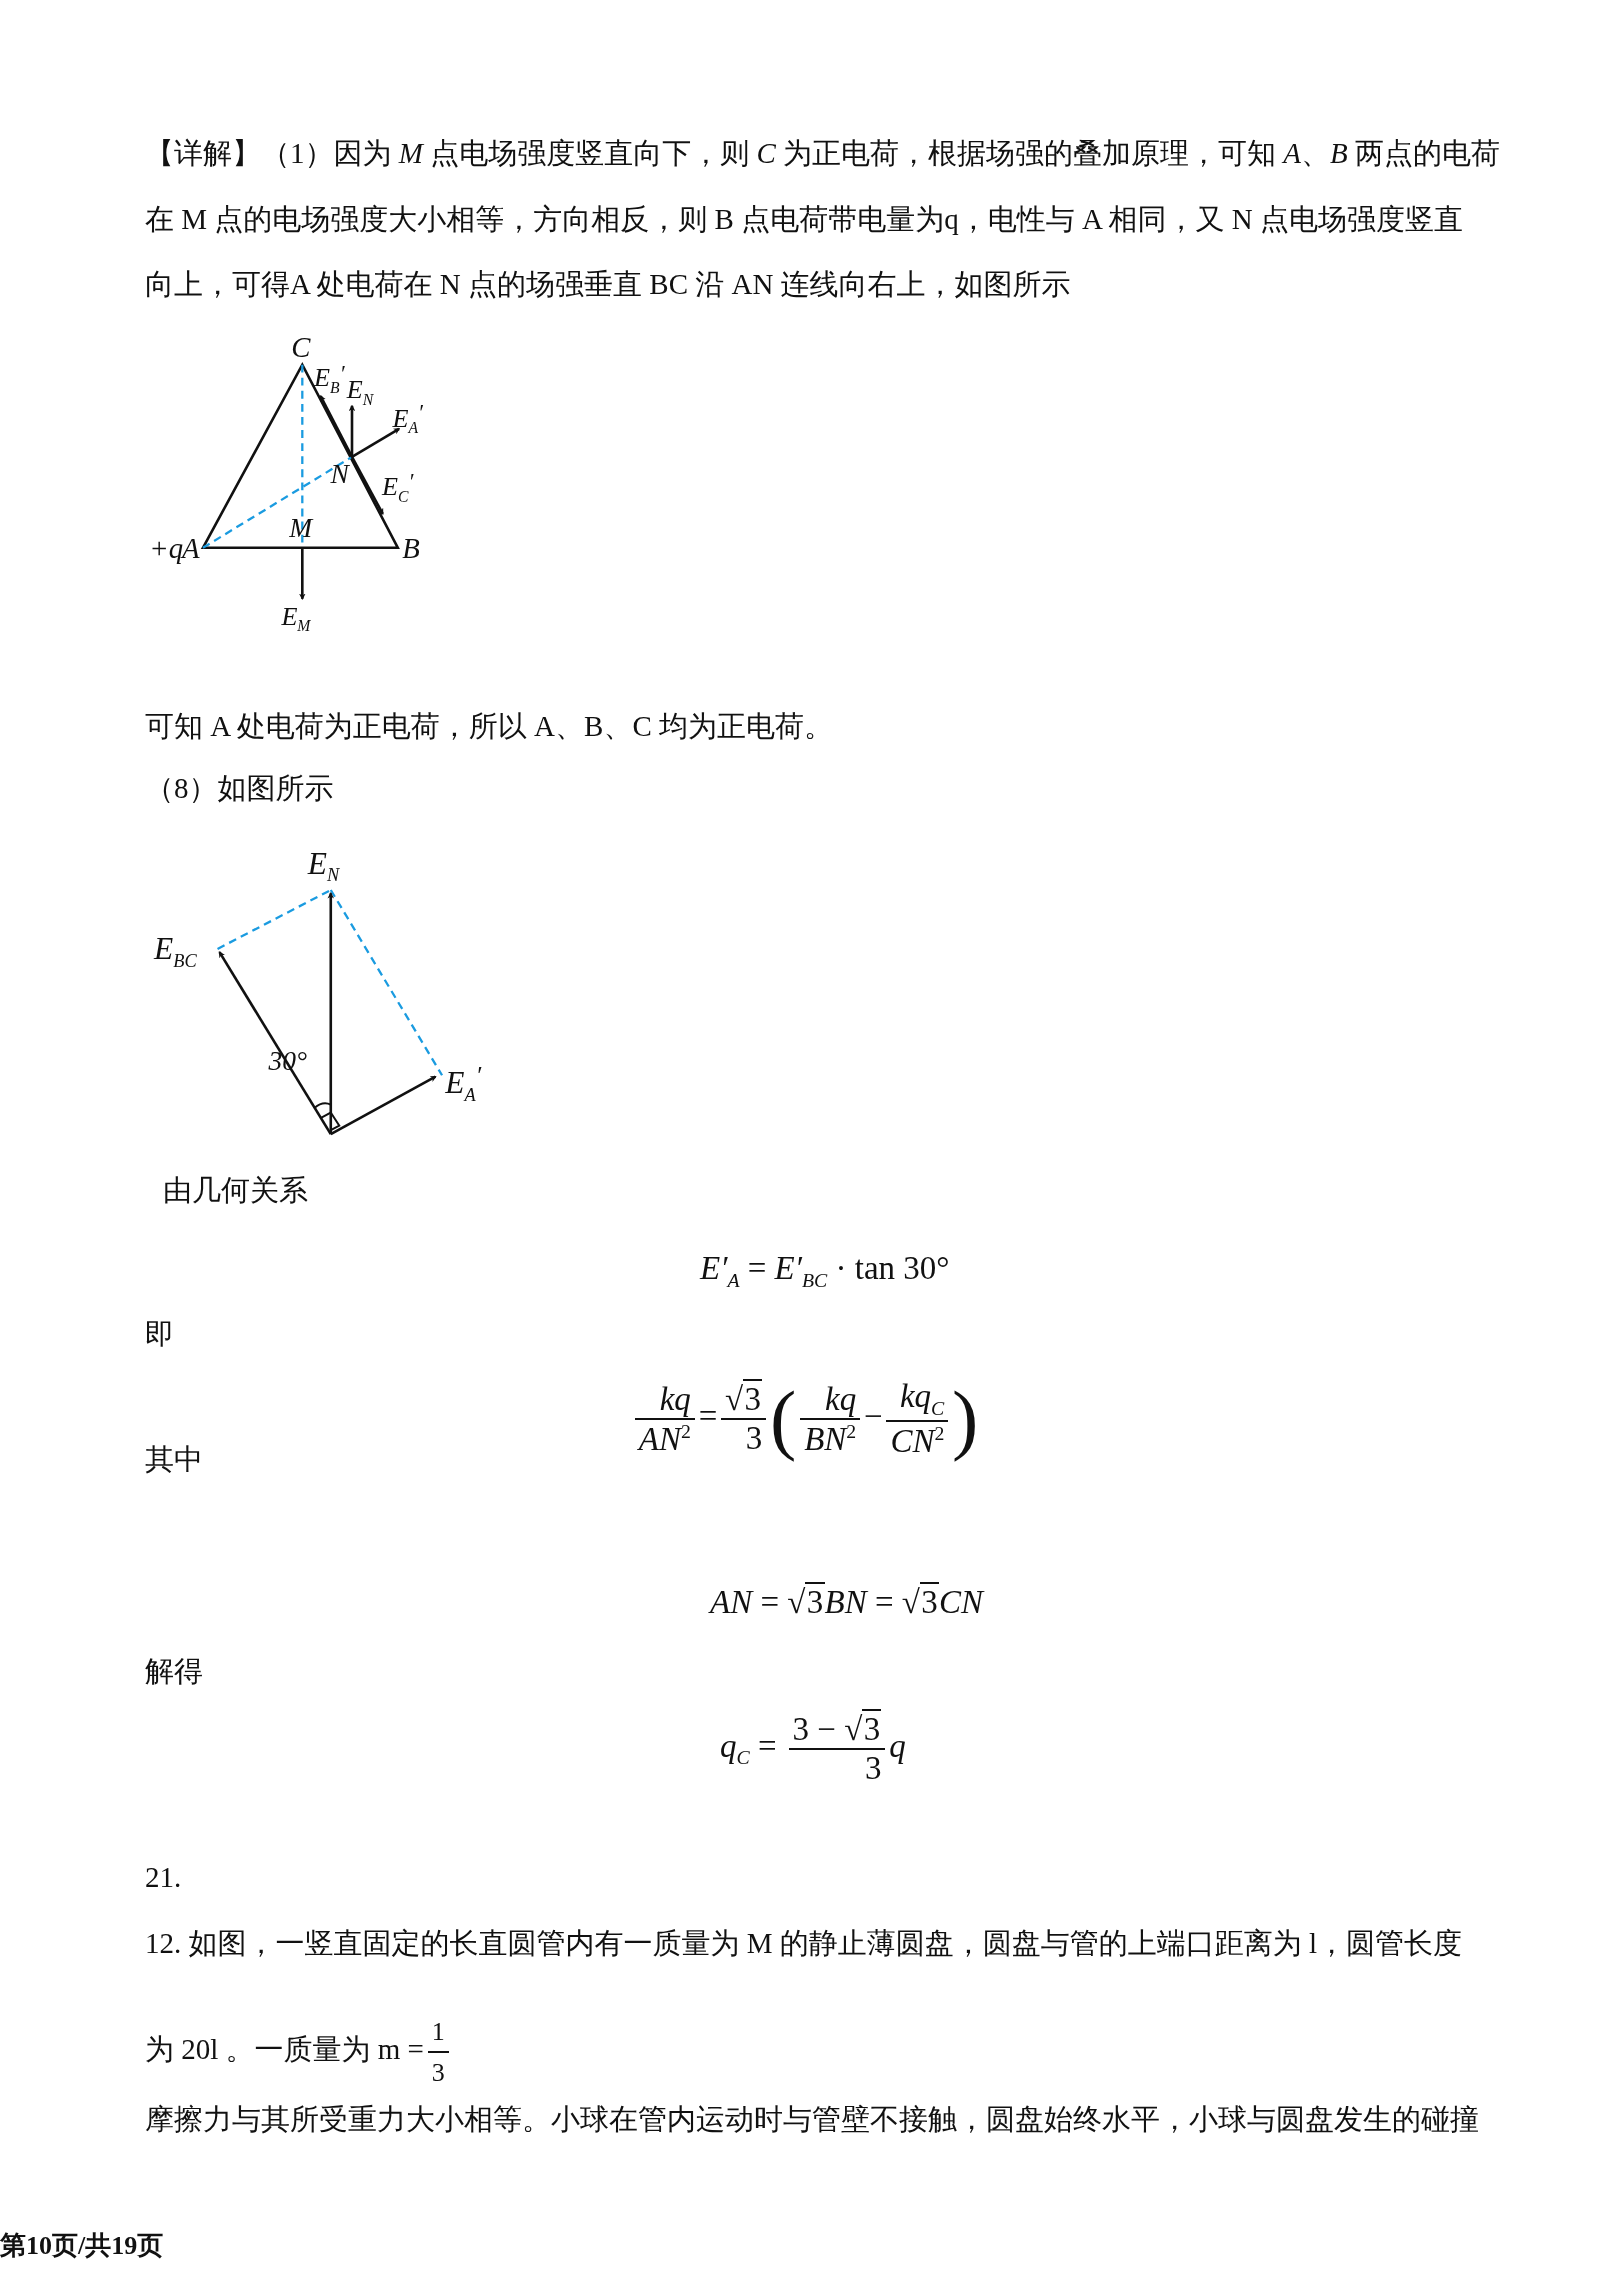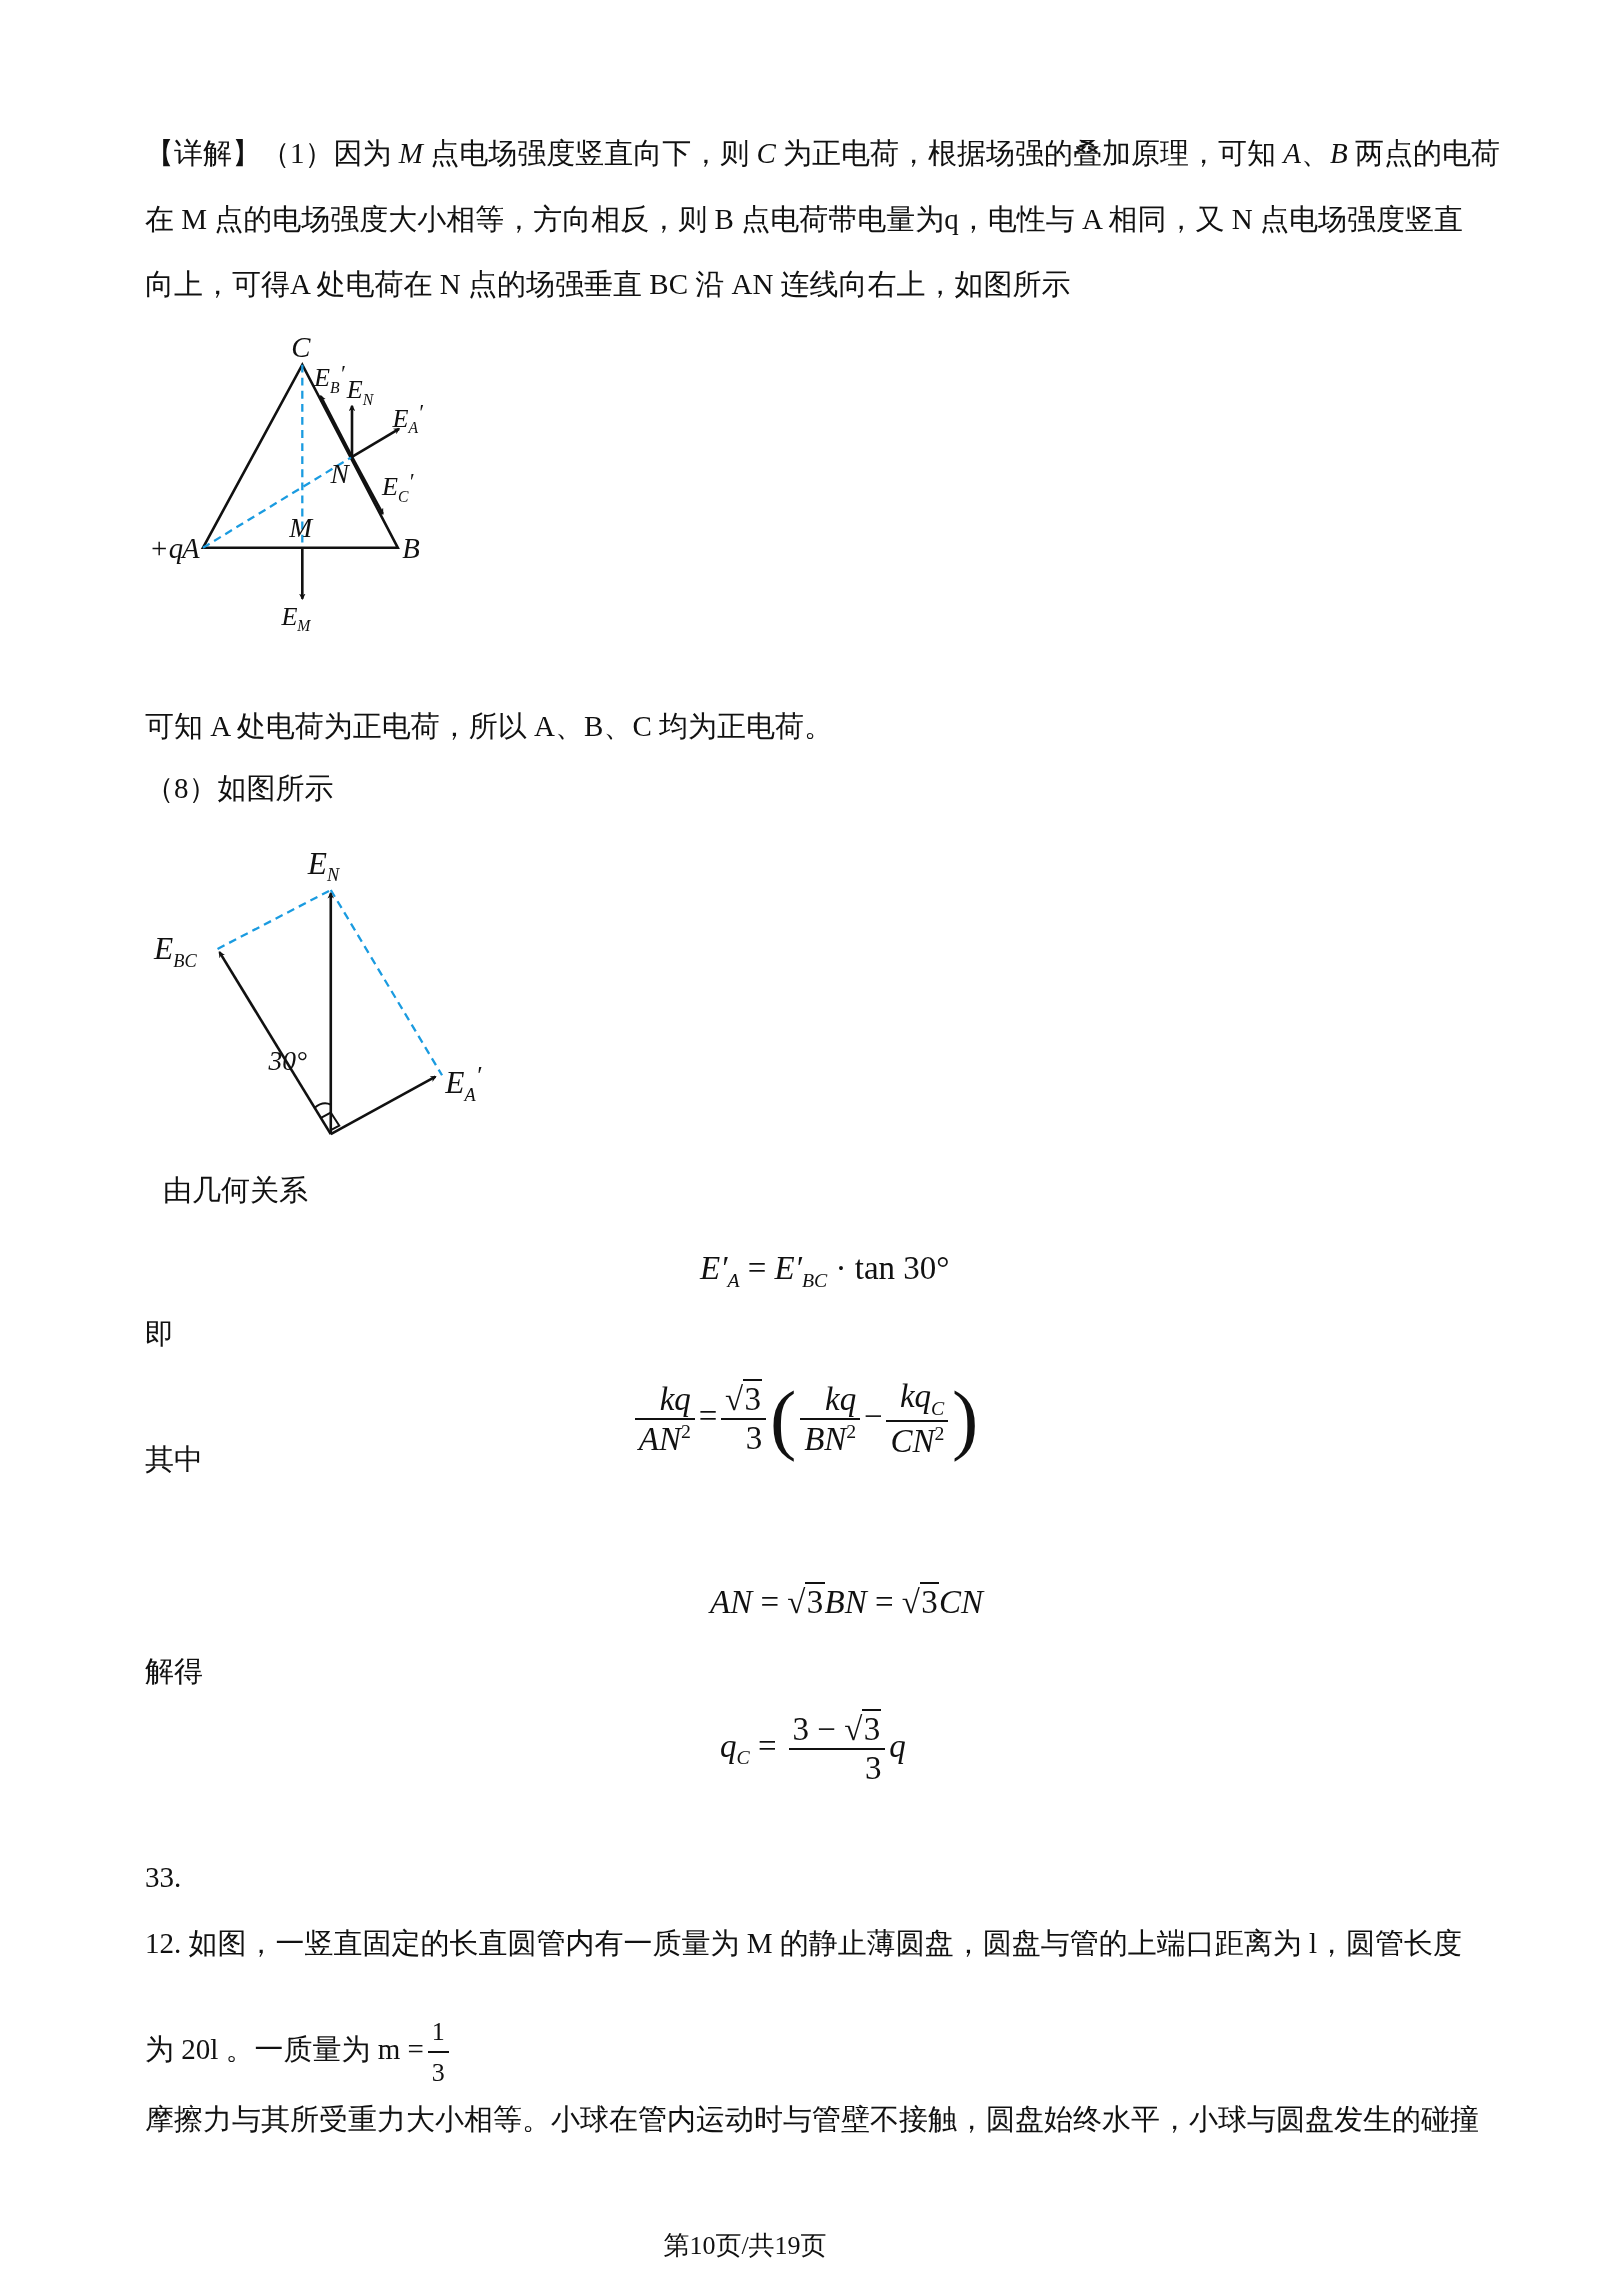--- a/index.html
+++ b/index.html
@@ -8,21 +8,21 @@
   .line { position: absolute; left: 145px; font-size: 29px; line-height: 39px; white-space: nowrap; }
   .eq { position: absolute; font-size: 33px; font-family: "Liberation Serif", serif; white-space: nowrap; }
   .frac { display: inline-block; vertical-align: middle; text-align: right; margin: 0 3.9px; }
   .frac .num { display: block; padding: 0 3.9px; }
   .frac .den { display: block; border-top: 2px solid #111; padding: 0 3.9px; }
   .sqrt { display: inline-block; }
   .sqrt .rad { border-top: 2px solid #111; padding: 0 1.3px; }
   sub { font-size: 0.6em; }
   sup { font-size: 0.6em; }
   .paren { font-size: 79px; vertical-align: middle; font-weight: 100; }
-  .footer { position: absolute; top: 2228px; left: 0; width: 1490px; text-align: center; font-size: 26px; }
+  .footer { position: absolute; top: 2228px; left: 0; width: 1490px; font-size: 26px; font-weight: bold; }
   svg text { font-family: "Liberation Serif", serif; font-style: italic; fill: #111; }
 </style>
 </head>
 <body>
 
 <div class="line" style="top:134px;">
   <span>【详解】</span><span>（1）因为 <i>M</i> 点电场强度竖直向下，则 <i>C</i> 为正电荷，根据场强的叠加原理，可知 <i>A</i>、<i>B</i> 两点的电荷</span>
 </div>
 <div class="line" style="top:200px;">在 M 点的电场强度大小相等，方向相反，则 B 点电荷带电量为q，电性与 A 相同，又 N 点电场强度竖直</div>
 <div class="line" style="top:265px;">向上，可得A 处电荷在 N 点的场强垂直 BC 沿 AN 连线向右上，如图所示</div>
@@ -100,21 +100,21 @@
 <div class="eq" style="left:674px;top:1584px;margin-left:36px;">
   <i>AN</i> = √<span class="sqrt"><span class="rad">3</span></span><i>BN</i> = √<span class="sqrt"><span class="rad">3</span></span><i>CN</i>
 </div>
 
 <div class="line" style="top:1652px;">解得</div>
 
 <div class="eq" style="left:720px;top:1711px;">
   <i>q</i><sub><i>C</i></sub> = <span class="frac"><span class="num">3 − √<span class="sqrt"><span class="rad">3</span></span></span><span class="den">3</span></span><i>q</i>
 </div>
 
-<div class="line" style="top:1858px;">33.</div>
+<div class="line" style="top:1858px;">21.</div>
 <div class="line" style="top:1924px;">12. 如图，一竖直固定的长直圆管内有一质量为 M 的静止薄圆盘，圆盘与管的上端口距离为 l，圆管长度</div>
 <div class="line" style="top:2012px;">
   <span>为 20l 。一质量为 m =</span><span class="frac" style="font-size:26px;"><span class="num">1</span><span class="den">3</span></span>
 </div>
 <div class="line" style="top:2100px;">摩擦力与其所受重力大小相等。小球在管内运动时与管壁不接触，圆盘始终水平，小球与圆盘发生的碰撞</div>
 
 <div class="footer">第10页/共19页</div>
 
 
 </body></html>

